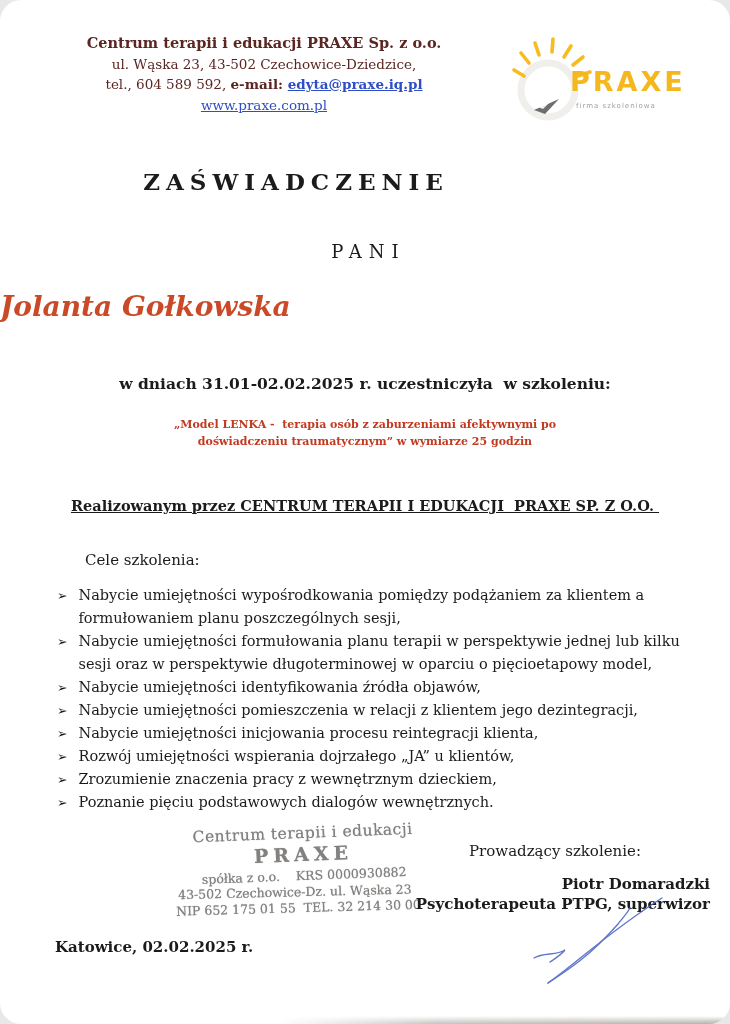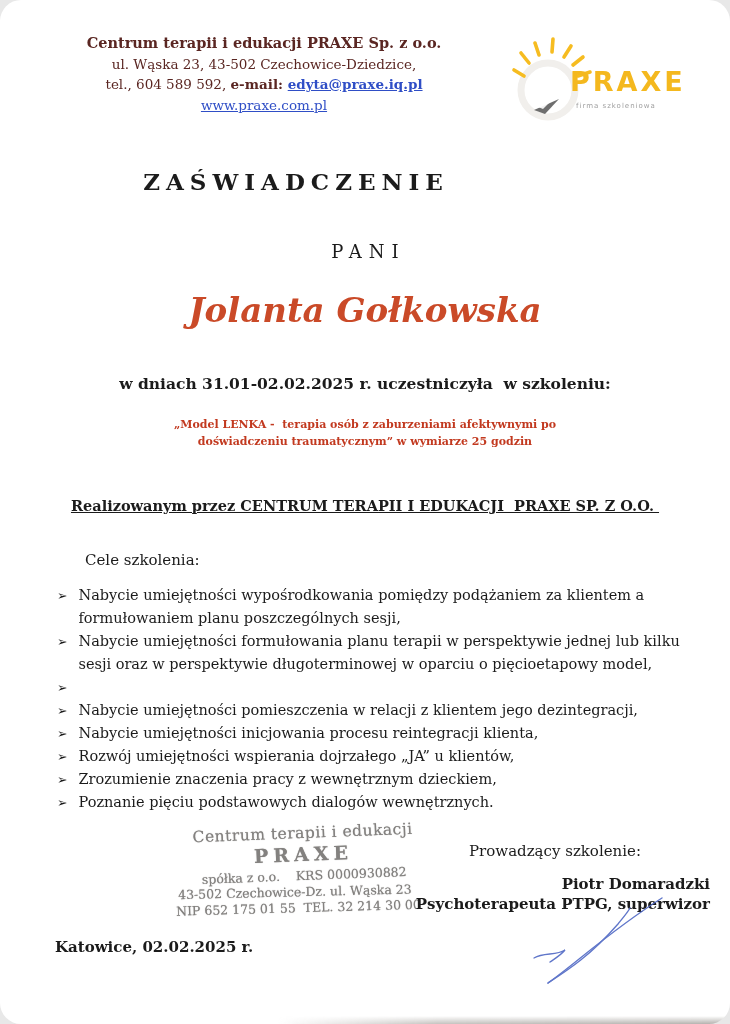--- a/index.html
+++ b/index.html
@@ -31,22 +31,22 @@
     position:absolute; left:78px; top:78px;
     font-family:"DejaVu Sans","Liberation Sans",sans-serif;
     font-size:7px; letter-spacing:1px; color:#9f9f9f;
   }
 
   
   .doc-title { left:0; top:168px; width:582px; text-align:center;
     font-weight:bold; font-size:23px; letter-spacing:6px; padding-left:10px; box-sizing:border-box; }
   .salutation { left:0; top:241px; width:730px; text-align:center;
     font-size:18px; letter-spacing:7px; padding-left:7px; box-sizing:border-box; }
-  .participant { left:0; top:290px; width:730px; text-align:center;
-    font-size:34px; font-weight:bold; font-style:italic; color:#ca4a28; }
+  .participant { left:0; top:290px; width:730px; text-align:left;
+    font-size:28px; font-weight:bold; font-style:italic; color:#ca4a28; }
   .participation { left:0; top:374px; width:730px; text-align:center;
     font-size:15.5px; font-weight:bold; }
   .course { left:0; top:416px; width:730px; text-align:center;
     font-size:11px; font-weight:bold; color:#c2391f; line-height:1.55; }
   .organizer { left:0; top:497px; width:730px; text-align:center; font-size:14.5px; }
   .organizer span { font-weight:bold; text-decoration:underline; }
 
   
   .goals-heading { left:85px; top:551px; font-size:15px; }
   .goals-list { left:57px; top:584px; width:628px; list-style:none; margin:0; padding:0; }
@@ -127,20 +127,21 @@
       <li>
         <span class="arrow">➢</span>
         <span>Nabycie umiejętności wypośrodkowania pomiędzy podążaniem za klientem a formułowaniem planu poszczególnych sesji,</span>
       </li>
       <li>
         <span class="arrow">➢</span>
         <span>Nabycie umiejętności formułowania planu terapii w perspektywie jednej lub kilku sesji oraz w perspektywie długoterminowej w oparciu o pięcioetapowy model,</span>
       </li>
       <li>
         <span class="arrow">➢</span>
+        <span>Nabycie umiejętności identyfikowania źródła objawów,</span>
       </li>
       <li>
         <span class="arrow">➢</span>
         <span>Nabycie umiejętności pomieszczenia w relacji z klientem jego dezintegracji,</span>
       </li>
       <li>
         <span class="arrow">➢</span>
         <span>Nabycie umiejętności inicjowania procesu reintegracji klienta,</span>
       </li>
       <li>

